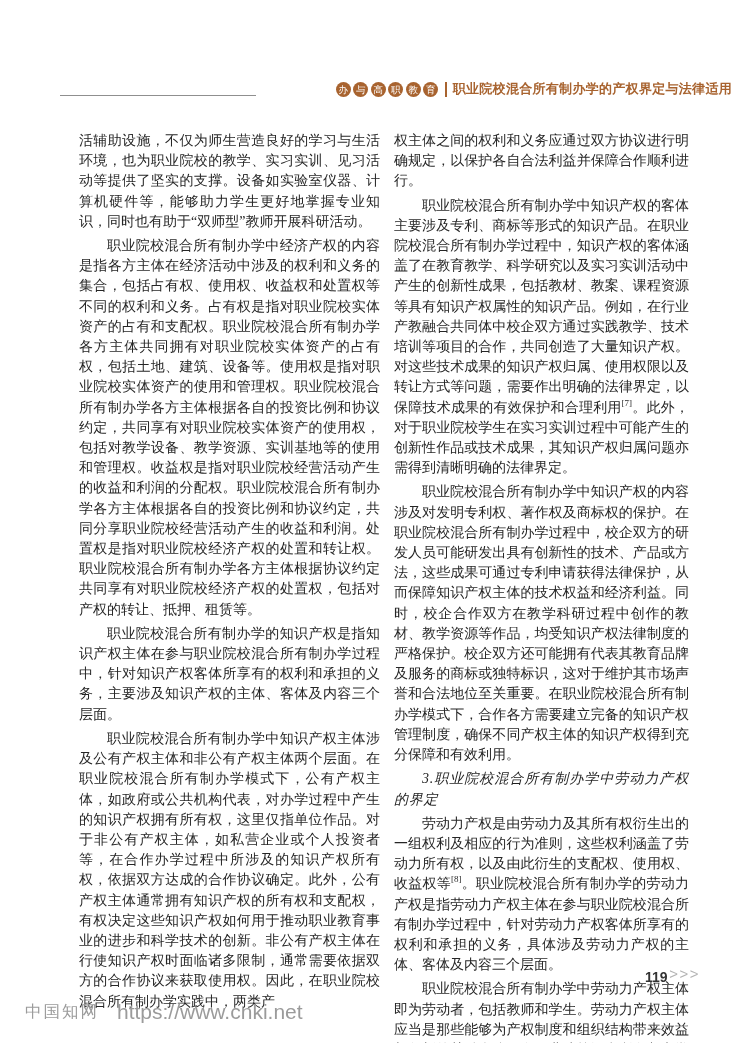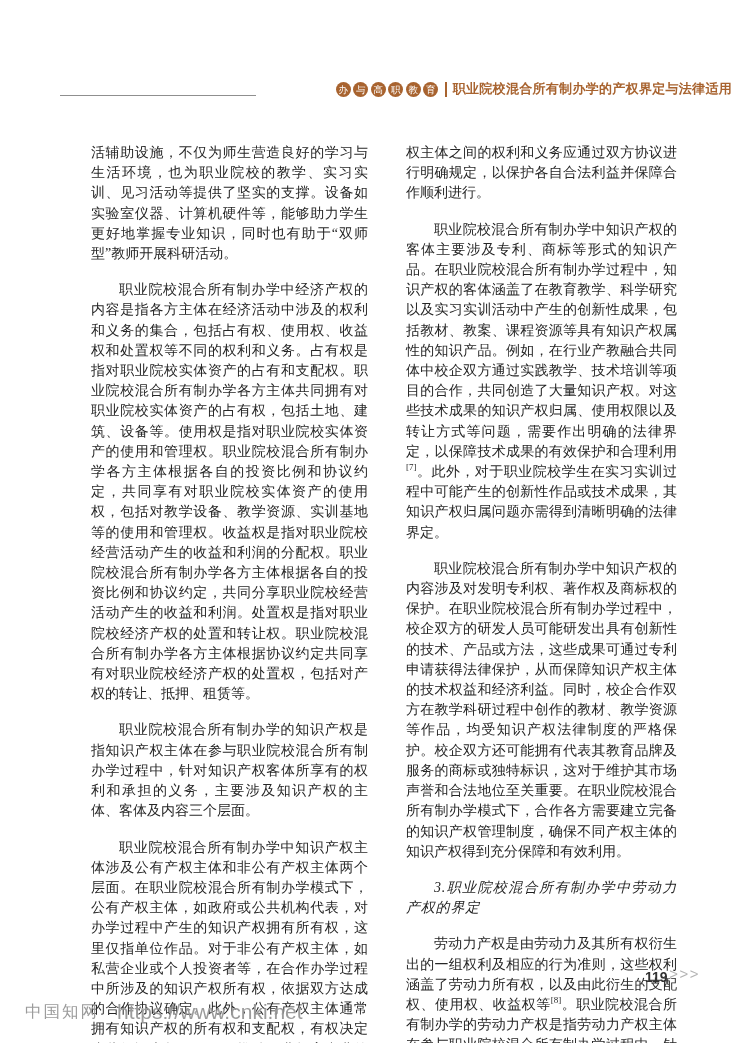--- a/index.html
+++ b/index.html
@@ -16,21 +16,21 @@
                 font-family:"Liberation Sans",sans-serif;}
   .header-divider{width:1.5px;height:15px;background:var(--accent);margin:0 6px 0 7px;}
   .article-title{color:var(--accent);font-size:13px;font-weight:700;letter-spacing:0.3px;
                  font-family:"Liberation Sans",sans-serif;}
 
   
   .columns{position:absolute;left:75px;top:127px;width:618px;display:flex;gap:6px;}
   .col{font-size:14px;line-height:20.2px;color:#262626;text-align:justify;}
   .col-left{width:309px;}
   .col-right{width:303px;}
-  .col p{margin:16px;}
+  .col p{margin:4px;}
   .indent{text-indent:2em;}
   .sub-heading{font-style:italic;letter-spacing:0.8px;color:#1f1f1f;}
   sup{font-size:9px;line-height:0;vertical-align:super;}
 
   
   .page-number{position:absolute;top:969px;left:645px;font-size:14px;font-weight:700;color:#333;
                font-family:"Liberation Sans",sans-serif;}
   .pager-arrows{position:absolute;top:965px;left:669px;font-size:15px;color:#b3b3b3;
                 font-style:italic;letter-spacing:1.5px;font-family:"Liberation Sans",sans-serif;}
 

